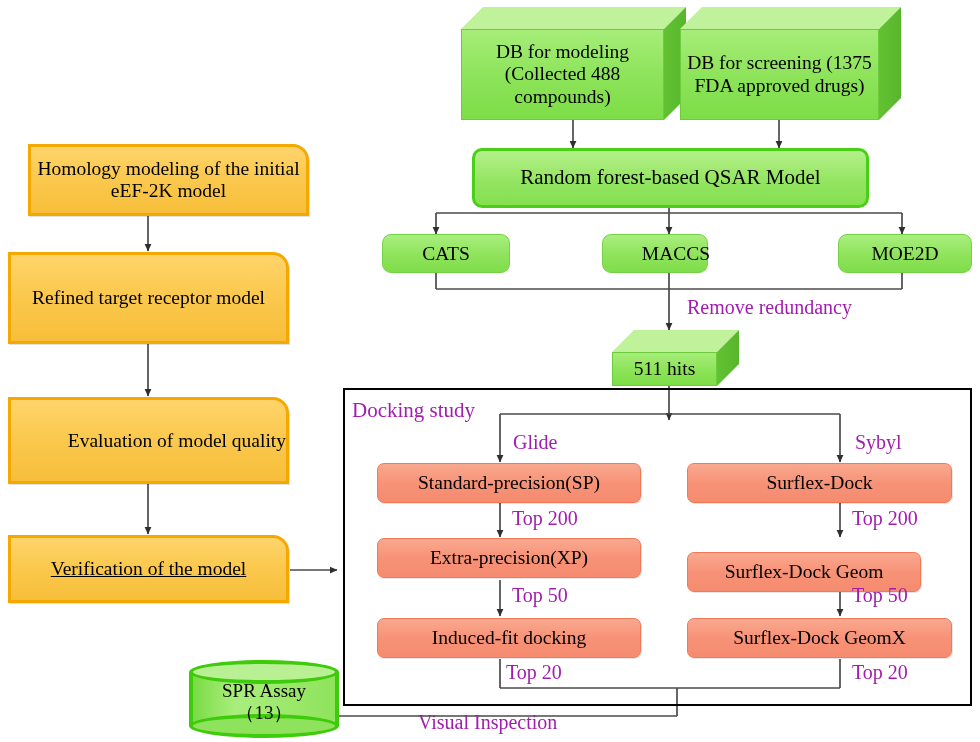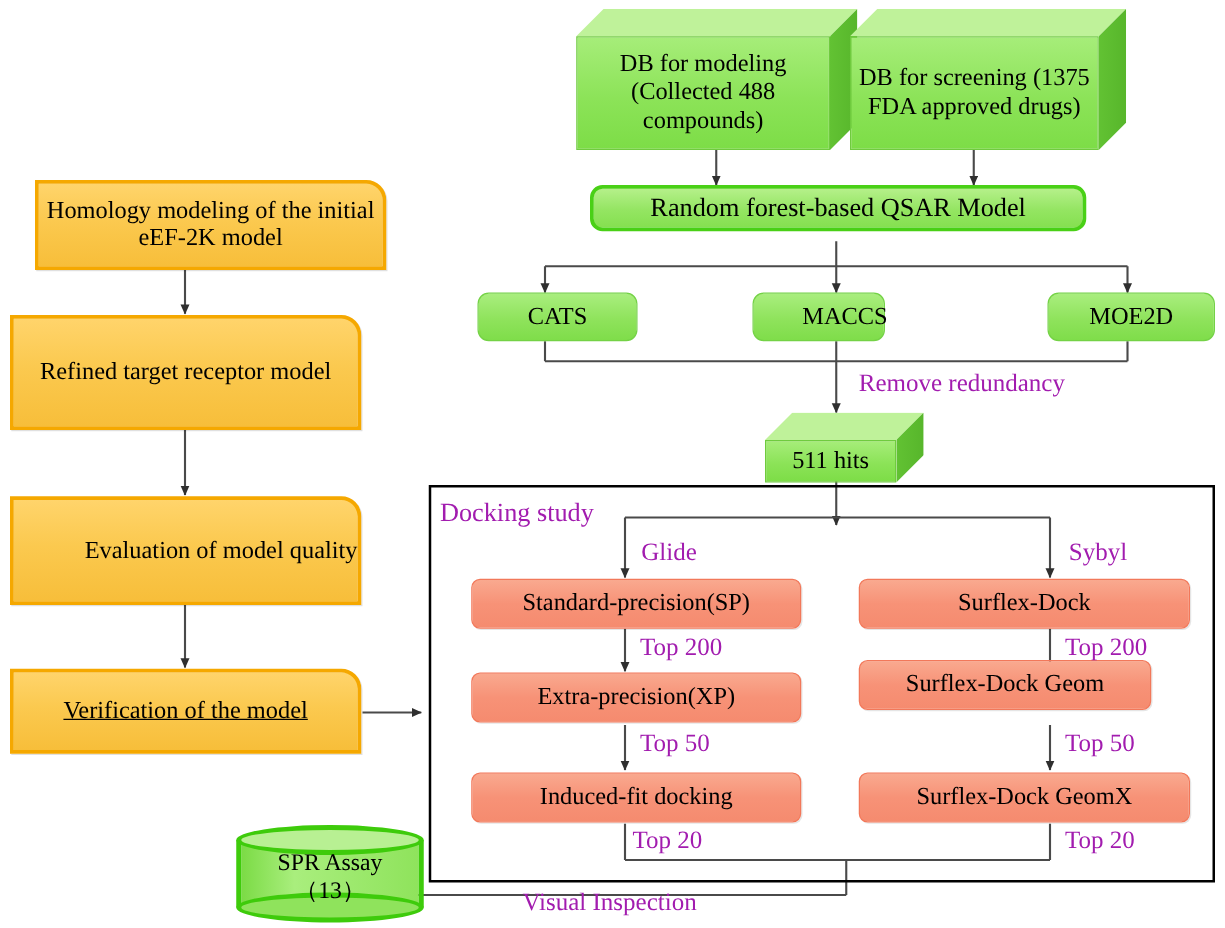--- a/index.html
+++ b/index.html
@@ -170,21 +170,21 @@
     <div class="label">DB for modeling (Collected 488 compounds)</div>
   </div>
 
   <div class="abs cube" style="left:680px;top:7px;width:221px;height:113px;">
     <div class="top"></div>
     <div class="side"></div>
     <div class="face"></div>
     <div class="label">DB for screening (1375 FDA approved drugs)</div>
   </div>
 
-  <div class="abs txt greenbox strong" style="left:472px;top:148px;width:397px;height:37px;">
+  <div class="abs txt greenbox strong" style="left:472px;top:148px;width:397px;height:60px;">
     <span>Random forest-based QSAR Model</span>
   </div>
 
   <div class="abs txt greenbox" style="left:382px;top:234px;width:128px;height:39px;">
     <span>CATS</span>
   </div>
 
   <div class="abs txt greenbox" style="left:602px;top:234px;width:106px;height:39px;padding-left:42px;">
     <span>MACCS</span>
   </div>
@@ -215,21 +215,21 @@
   <div class="abs txt salmon" style="left:377px;top:538px;width:264px;height:40px;">
     <span>Extra-precision(XP)</span>
   </div>
   <div class="abs txt salmon" style="left:377px;top:618px;width:264px;height:40px;">
     <span>Induced-fit docking</span>
   </div>
 
   <div class="abs txt salmon" style="left:687px;top:463px;width:265px;height:40px;">
     <span>Surflex-Dock</span>
   </div>
-  <div class="abs txt salmon" style="left:687px;top:528px;width:234px;height:40px;align-items:center;">
+  <div class="abs txt salmon" style="left:687px;top:552px;width:234px;height:40px;align-items:center;">
     <span>Surflex-Dock Geom</span>
   </div>
   <div class="abs txt salmon" style="left:687px;top:618px;width:265px;height:40px;">
     <span>Surflex-Dock GeomX</span>
   </div>
 
   <div class="abs freetext" style="left:512px;top:508px;">Top 200</div>
   <div class="abs freetext" style="left:512px;top:585px;">Top 50</div>
   <div class="abs freetext" style="left:506px;top:662px;">Top 20</div>
 

